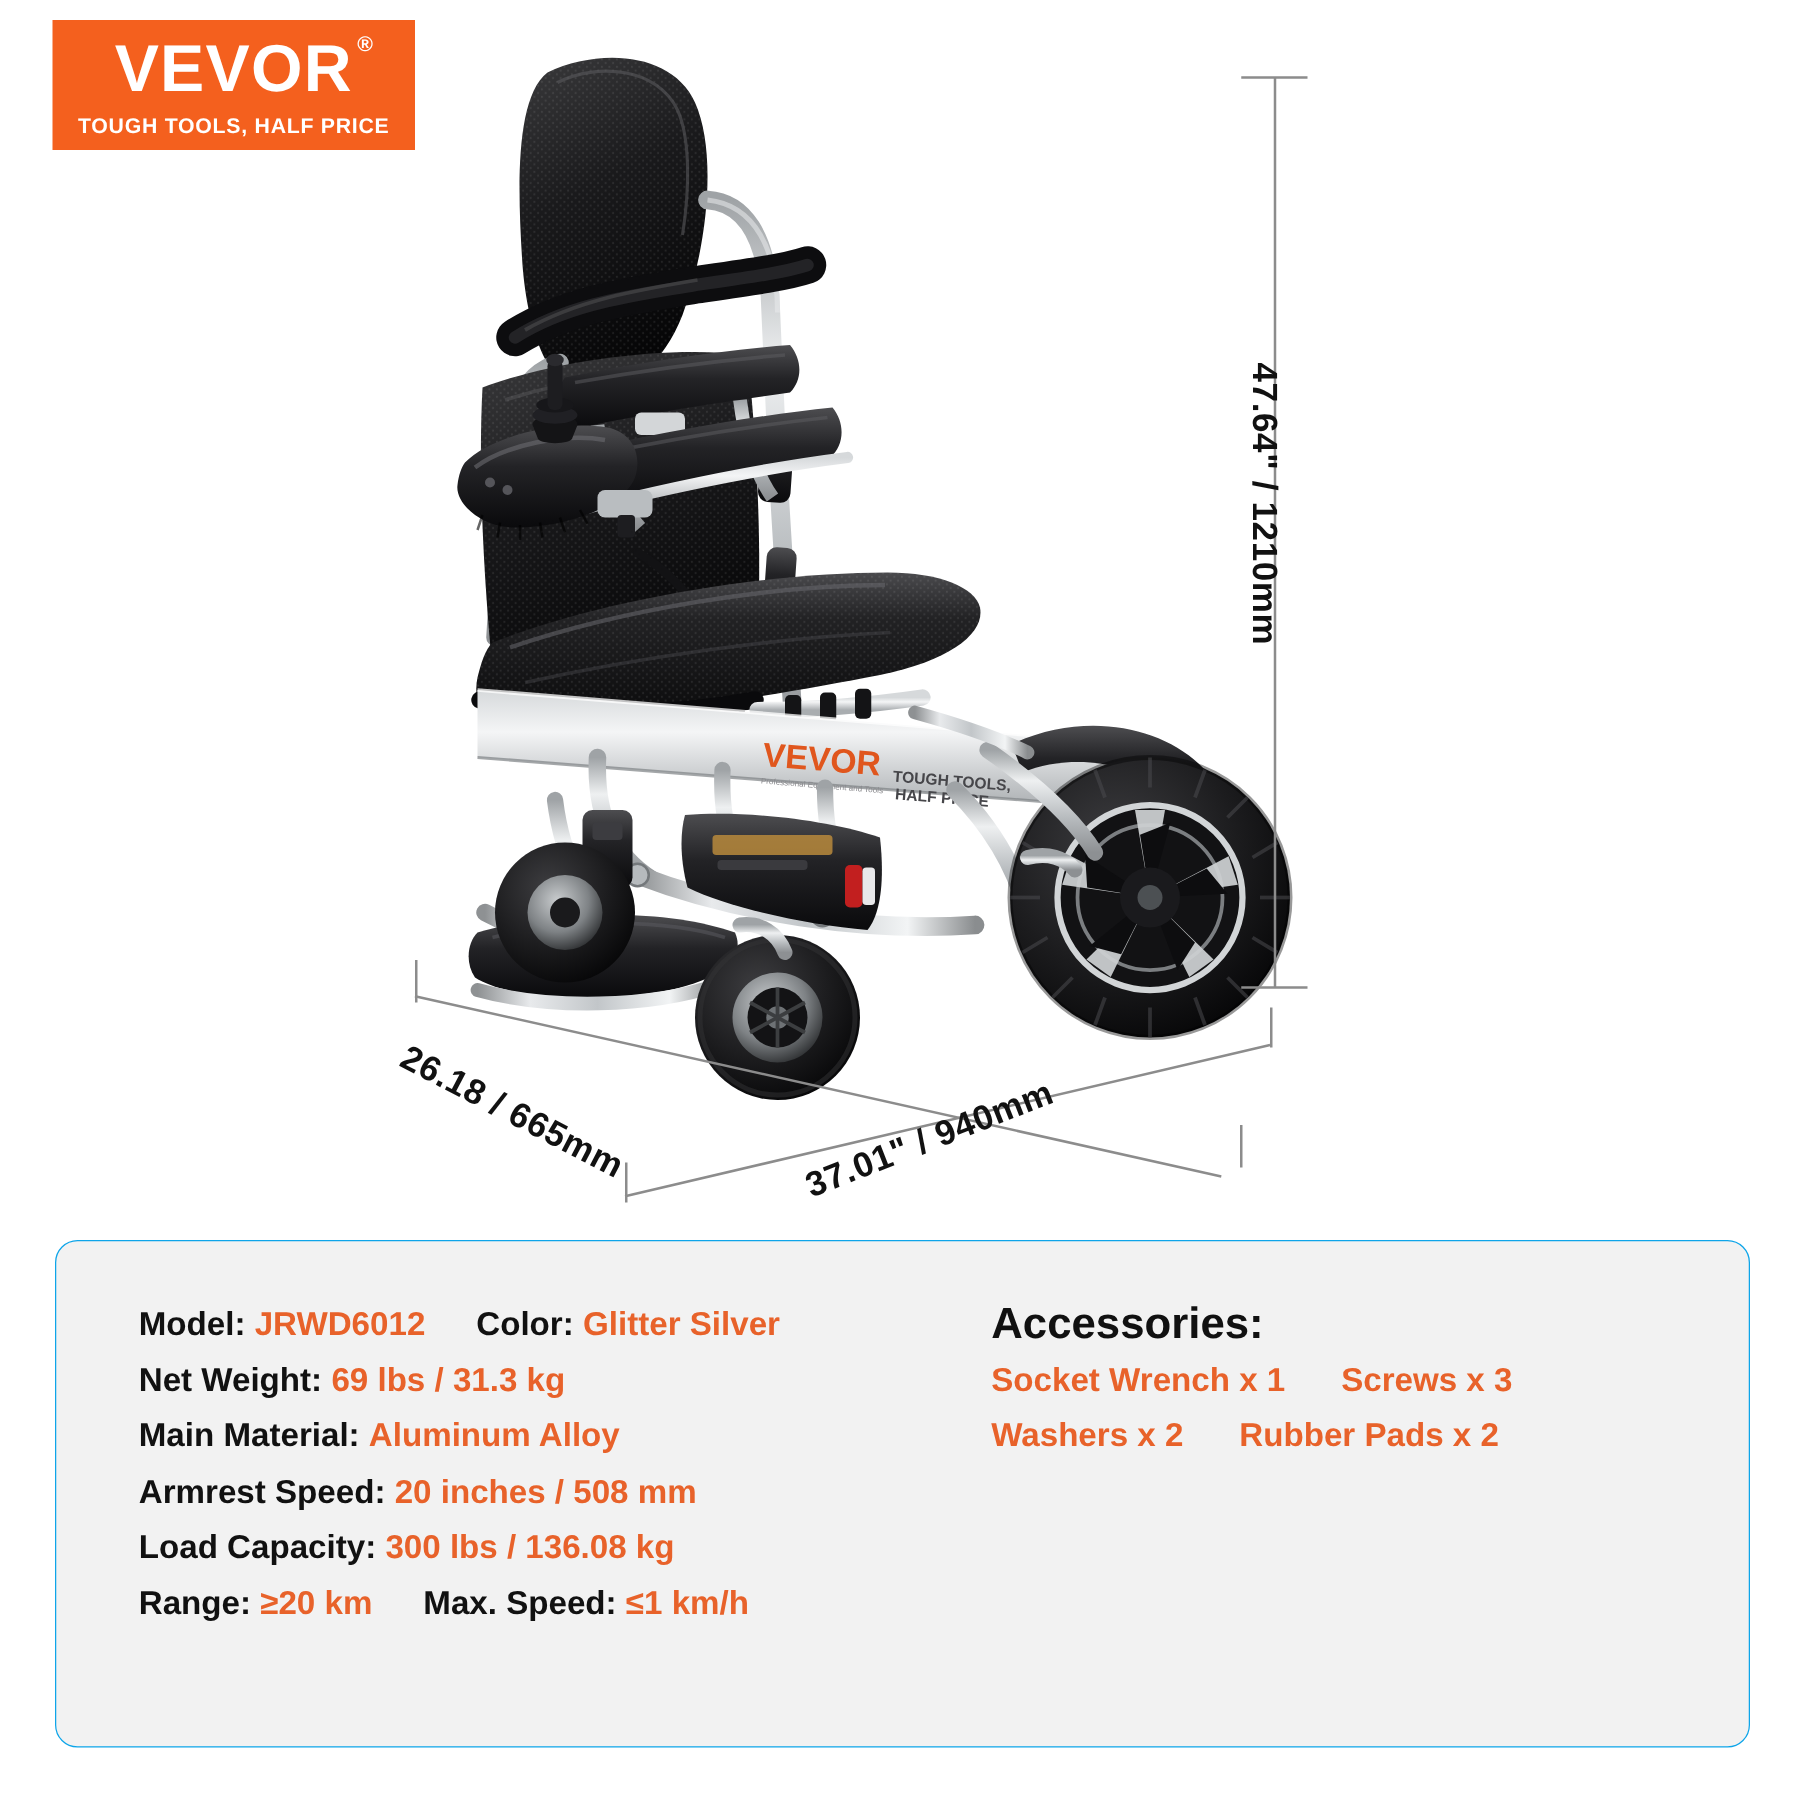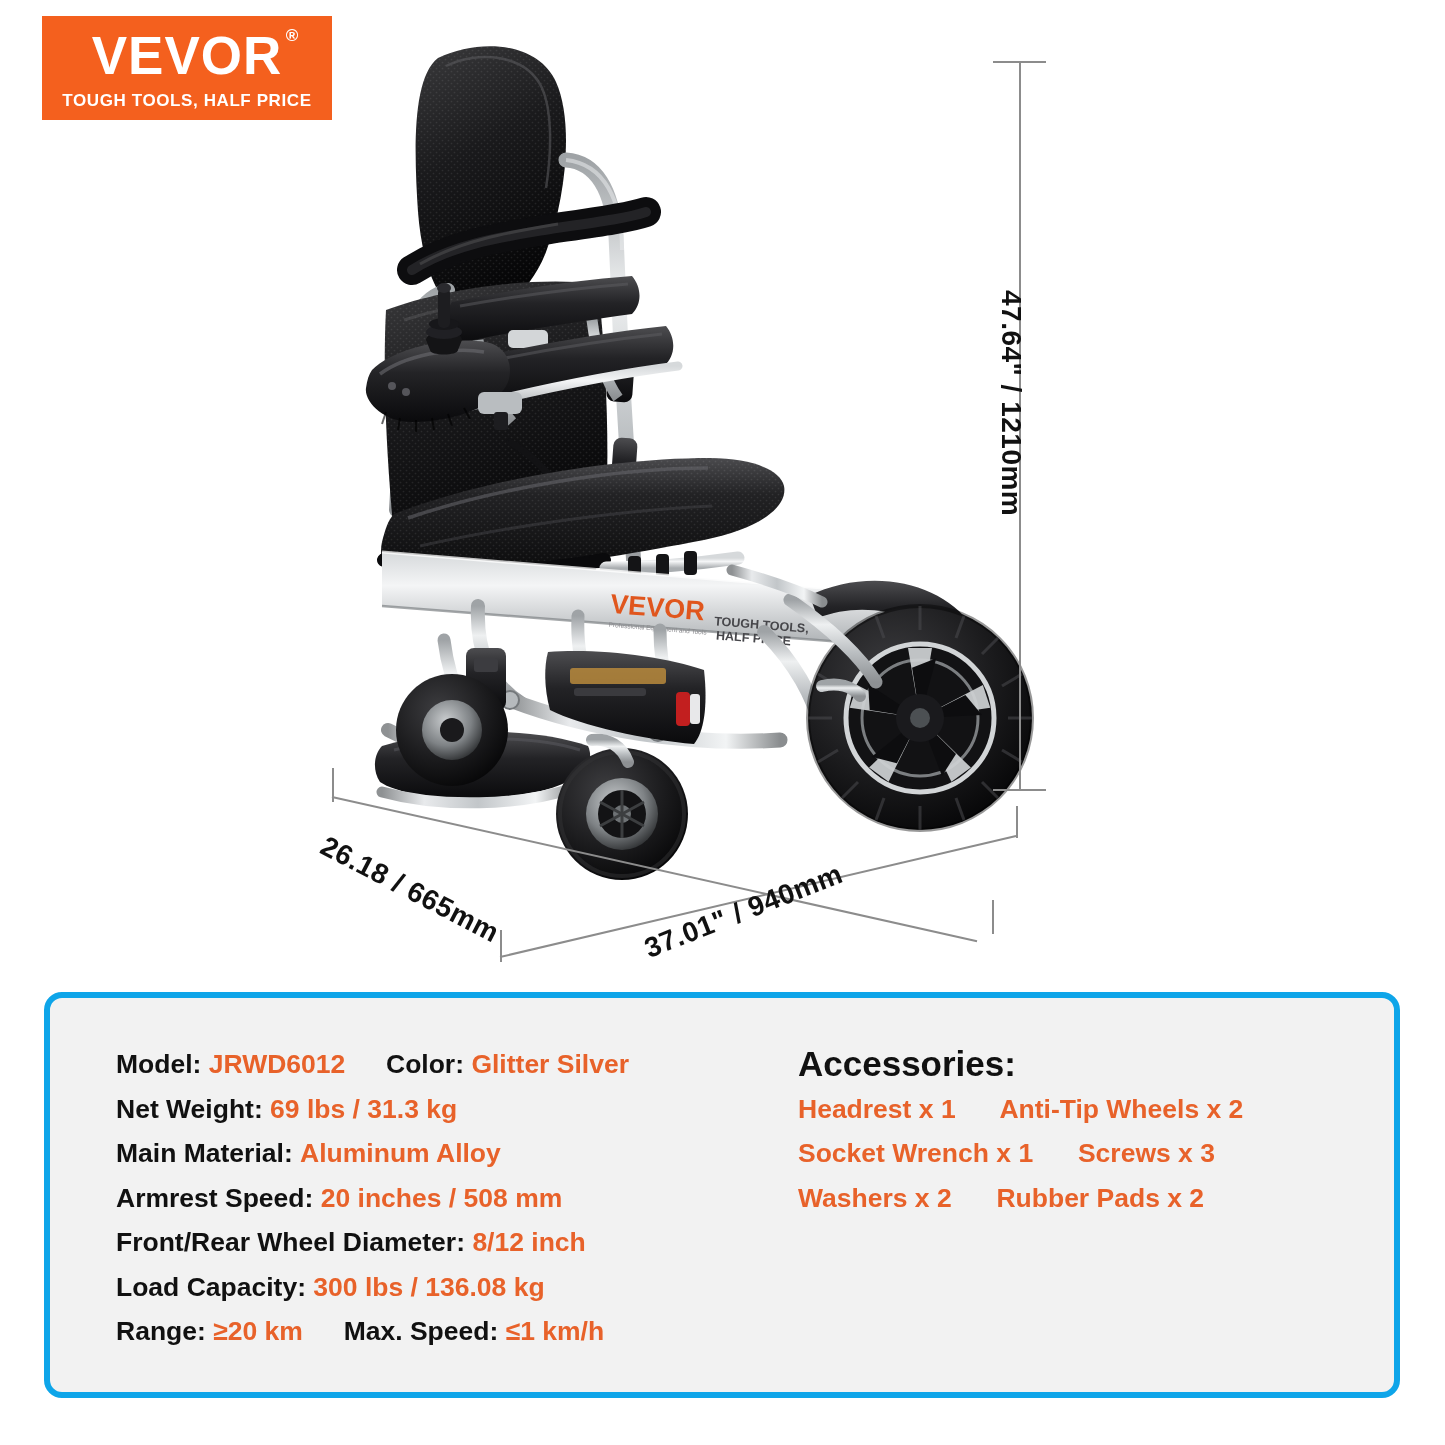--- a/index.html
+++ b/index.html
@@ -109,21 +109,21 @@
   }
 
   
   #spec-panel {
     position: absolute;
     left: 44px;
     top: 992px;
     width: 1356px;
     height: 406px;
     background: #f2f2f2;
-    border: 6px solid #0ea5e9;
+    border: 1px solid #0ea5e9;
     border-radius: 18px;
     box-sizing: border-box;
     display: flex;
     justify-content: flex-end;
   }
   #spec-column-left {
     width: 700px;
     box-sizing: border-box;
     padding: 44px 0 0 66px;
   }
@@ -488,45 +488,36 @@
     </div>
     <div class="spec-row">
       <span class="spec-key">Main Material:</span>
       <span class="spec-val">Aluminum Alloy</span>
     </div>
     <div class="spec-row">
       <span class="spec-key">Armrest Speed:</span>
       <span class="spec-val">20 inches / 508 mm</span>
     </div>
     <div class="spec-row">
-      <span class="spec-key">Front/Rear Wheel Diameter:</span>
-      <span class="spec-val">8/12 inch</span>
-    </div>
-    <div class="spec-row">
       <span class="spec-key">Load Capacity:</span>
       <span class="spec-val">300 lbs / 136.08 kg</span>
     </div>
     <div class="spec-row">
       <span class="spec-key">Range:</span>
       <span class="spec-val">≥20 km</span>
       <span class="spec-gap"></span>
       <span class="spec-key">Max. Speed:</span>
       <span class="spec-val">≤1 km/h</span>
     </div>
   </div>
 
   <div id="spec-column-right">
     <div class="acc-title">Accessories:</div>
 
     <div class="acc-row">
-      <span>Headrest x 1</span>
-      <span class="acc-gap"></span>
-      <span>Anti-Tip Wheels x 2</span>
-    </div>
-    <div class="acc-row">
       <span>Socket Wrench x 1</span>
       <span class="acc-gap"></span>
       <span>Screws x 3</span>
     </div>
     <div class="acc-row">
       <span>Washers x 2</span>
       <span class="acc-gap"></span>
       <span>Rubber Pads x 2</span>
     </div>
   </div>

